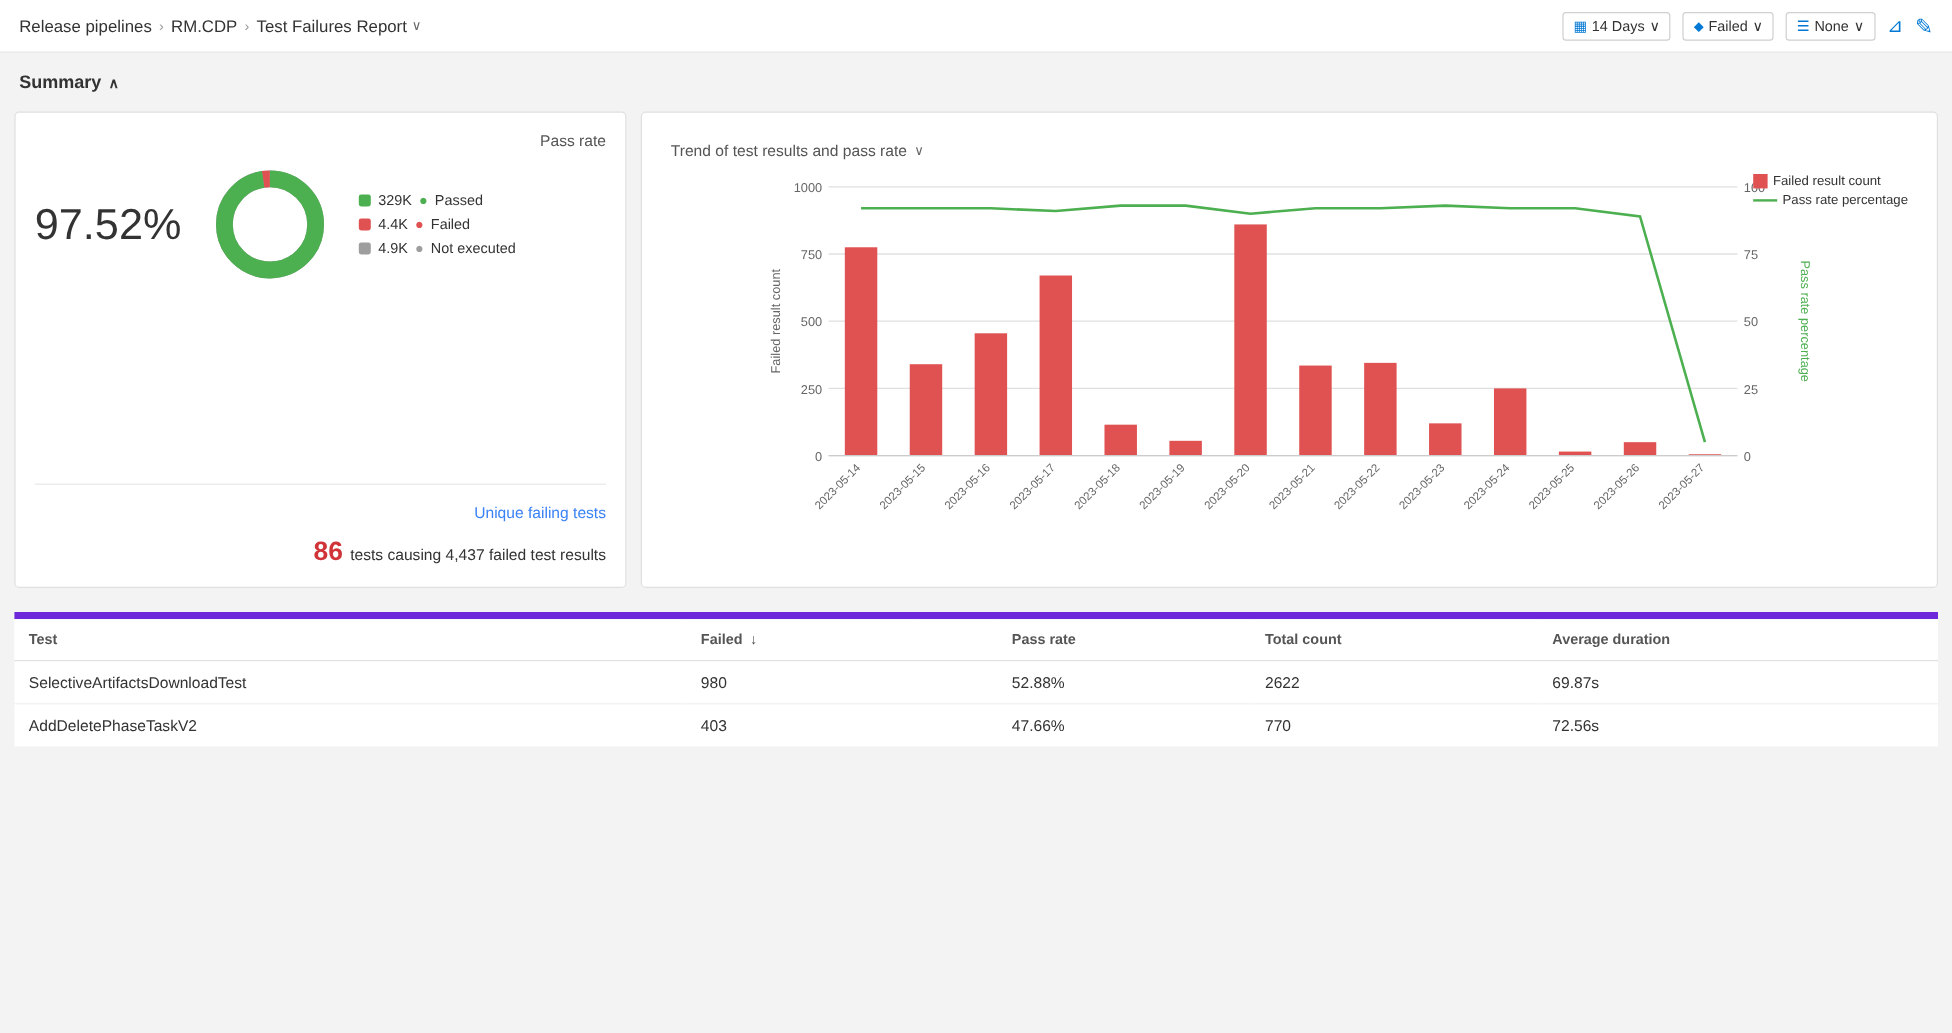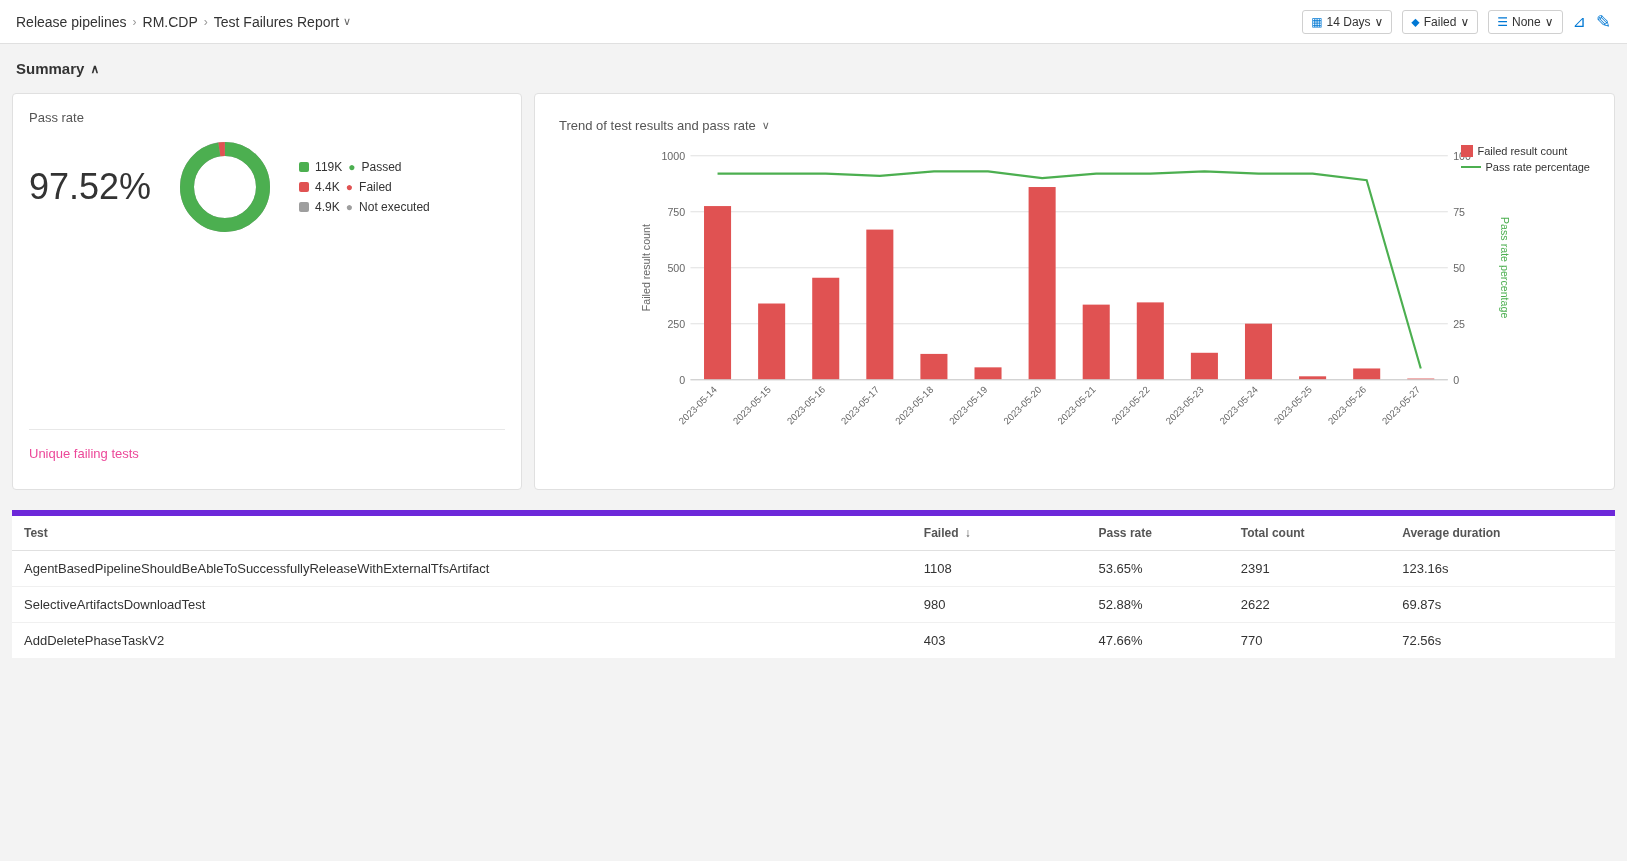--- a/index.html
+++ b/index.html
@@ -21,21 +21,21 @@
       display: flex; align-items: center; gap: 4px;
       border: 1px solid #d0d0d0; border-radius: 3px; padding: 4px 8px;
       background: #fff; cursor: pointer; font-size: 12px; color: #333;
     }
     .filter-btn .icon { color: #0078d4; font-size: 12px; }
     .filter-icon-btn { color: #0078d4; background: none; border: none; cursor: pointer; font-size: 16px; }
     .edit-icon { color: #0078d4; font-size: 18px; cursor: pointer; }
 
     .main-content { padding: 0; background: #f3f3f3; }
 
-    .summary-section { background: #f3f3f3; padding: 8px 12px; }
+    .summary-section { background: #f3f3f3; padding: 8px 12px; text-align: right; }
     .summary-header {
       display: flex; align-items: center; gap: 6px;
       font-size: 15px; font-weight: 600; padding: 8px 4px; cursor: pointer;
     }
     .summary-header .caret { font-size: 12px; }
 
     .cards-row { display: flex; gap: 12px; margin-top: 8px; }
 
     .card-left { background: #fff; border: 1px solid #e0e0e0; border-radius: 4px; width: 510px; min-height: 370px; padding: 16px; display: flex; flex-direction: column; gap: 16px; }
 
@@ -47,21 +47,21 @@
     .donut-container { position: relative; width: 100px; height: 100px; }
     .donut-svg { width: 100px; height: 100px; }
 
     .legend { display: flex; flex-direction: column; gap: 6px; font-size: 12px; }
     .legend-item { display: flex; align-items: center; gap: 6px; }
     .legend-dot { width: 10px; height: 10px; border-radius: 2px; flex-shrink: 0; }
 
     .divider { border: none; border-top: 1px solid #e8e8e8; }
 
     .unique-failing-card { }
-    .unique-failing-title { font-size: 13px; color: #ec4899; margin-bottom: 12px; }
+    .unique-failing-title { font-size: 13px; color: #3b82f6; margin-bottom: 12px; }
     .unique-failing-text { font-size: 13px; }
     .unique-failing-text .count { color: #d13438; font-size: 22px; font-weight: 600; margin-right: 6px; }
 
     .chart-card {
       background: #fff; border: 1px solid #e0e0e0; border-radius: 4px;
       flex: 1; min-height: 370px; padding: 24px;
     }
     .chart-title { display: flex; align-items: center; gap: 6px; font-size: 13px; color: #555; margin-bottom: 12px; }
     .chart-title .caret { color: #666; font-size: 11px; }
 
@@ -140,21 +140,21 @@
 
                 <circle cx="50" cy="50" r="38" fill="none" stroke="#e05252" stroke-width="14" stroke-dasharray="5.6 233.16" stroke-dashoffset="-232.6" transform="rotate(-90 50 50)"></circle>
 
                 <circle cx="50" cy="50" r="38" fill="none" stroke="#4CAF50" stroke-width="14" stroke-dasharray="232.6 6.16" transform="rotate(-90 50 50)"></circle>
                 <circle cx="50" cy="50" r="28" fill="white"></circle>
               </svg>
             </div>
             <div class="legend">
               <div class="legend-item">
                 <div class="legend-dot" style="background:#4CAF50;"></div>
-                <span>119K</span>
+                <span>329K</span>
                 <span style="color:#4CAF50;">●</span>
                 <span>Passed</span>
               </div>
               <div class="legend-item">
                 <div class="legend-dot" style="background:#e05252;"></div>
                 <span>4.4K</span>
                 <span style="color:#e05252;">●</span>
                 <span>Failed</span>
               </div>
               <div class="legend-item">
@@ -164,20 +164,23 @@
                 <span>Not executed</span>
               </div>
             </div>
           </div>
         </div>
 
         <hr class="divider">
 
         <div class="unique-failing-card">
           <div class="unique-failing-title">Unique failing tests</div>
+          <div class="unique-failing-text">
+            <span class="count">86</span><span>tests causing 4,437 failed test results</span>
+          </div>
         </div>
       </div>
 
       <div class="chart-card">
         <div class="chart-title">
           <span>Trend of test results and pass rate</span>
           <span class="caret">∨</span>
         </div>
         <div class="chart-area">
           <div class="chart-legend">
@@ -250,28 +253,20 @@
         <tr>
           <th>Test</th>
           <th>Failed <span class="sort-arrow">↓</span></th>
           <th></th>
           <th>Pass rate</th>
           <th>Total count</th>
           <th>Average duration</th>
         </tr>
       </thead>
       <tbody id="table-body">
-      <tr>
-      <td>AgentBasedPipelineShouldBeAbleToSuccessfullyReleaseWithExternalTfsArtifact</td>
-      <td>1108</td>
-      <td></td>
-      <td>53.65%</td>
-      <td>2391</td>
-      <td>123.16s</td>
-    </tr>
           <tr>
       <td>SelectiveArtifactsDownloadTest</td>
       <td>980</td>
       <td></td>
       <td>52.88%</td>
       <td>2622</td>
       <td>69.87s</td>
     </tr>
           <tr>
       <td>AddDeletePhaseTaskV2</td>

